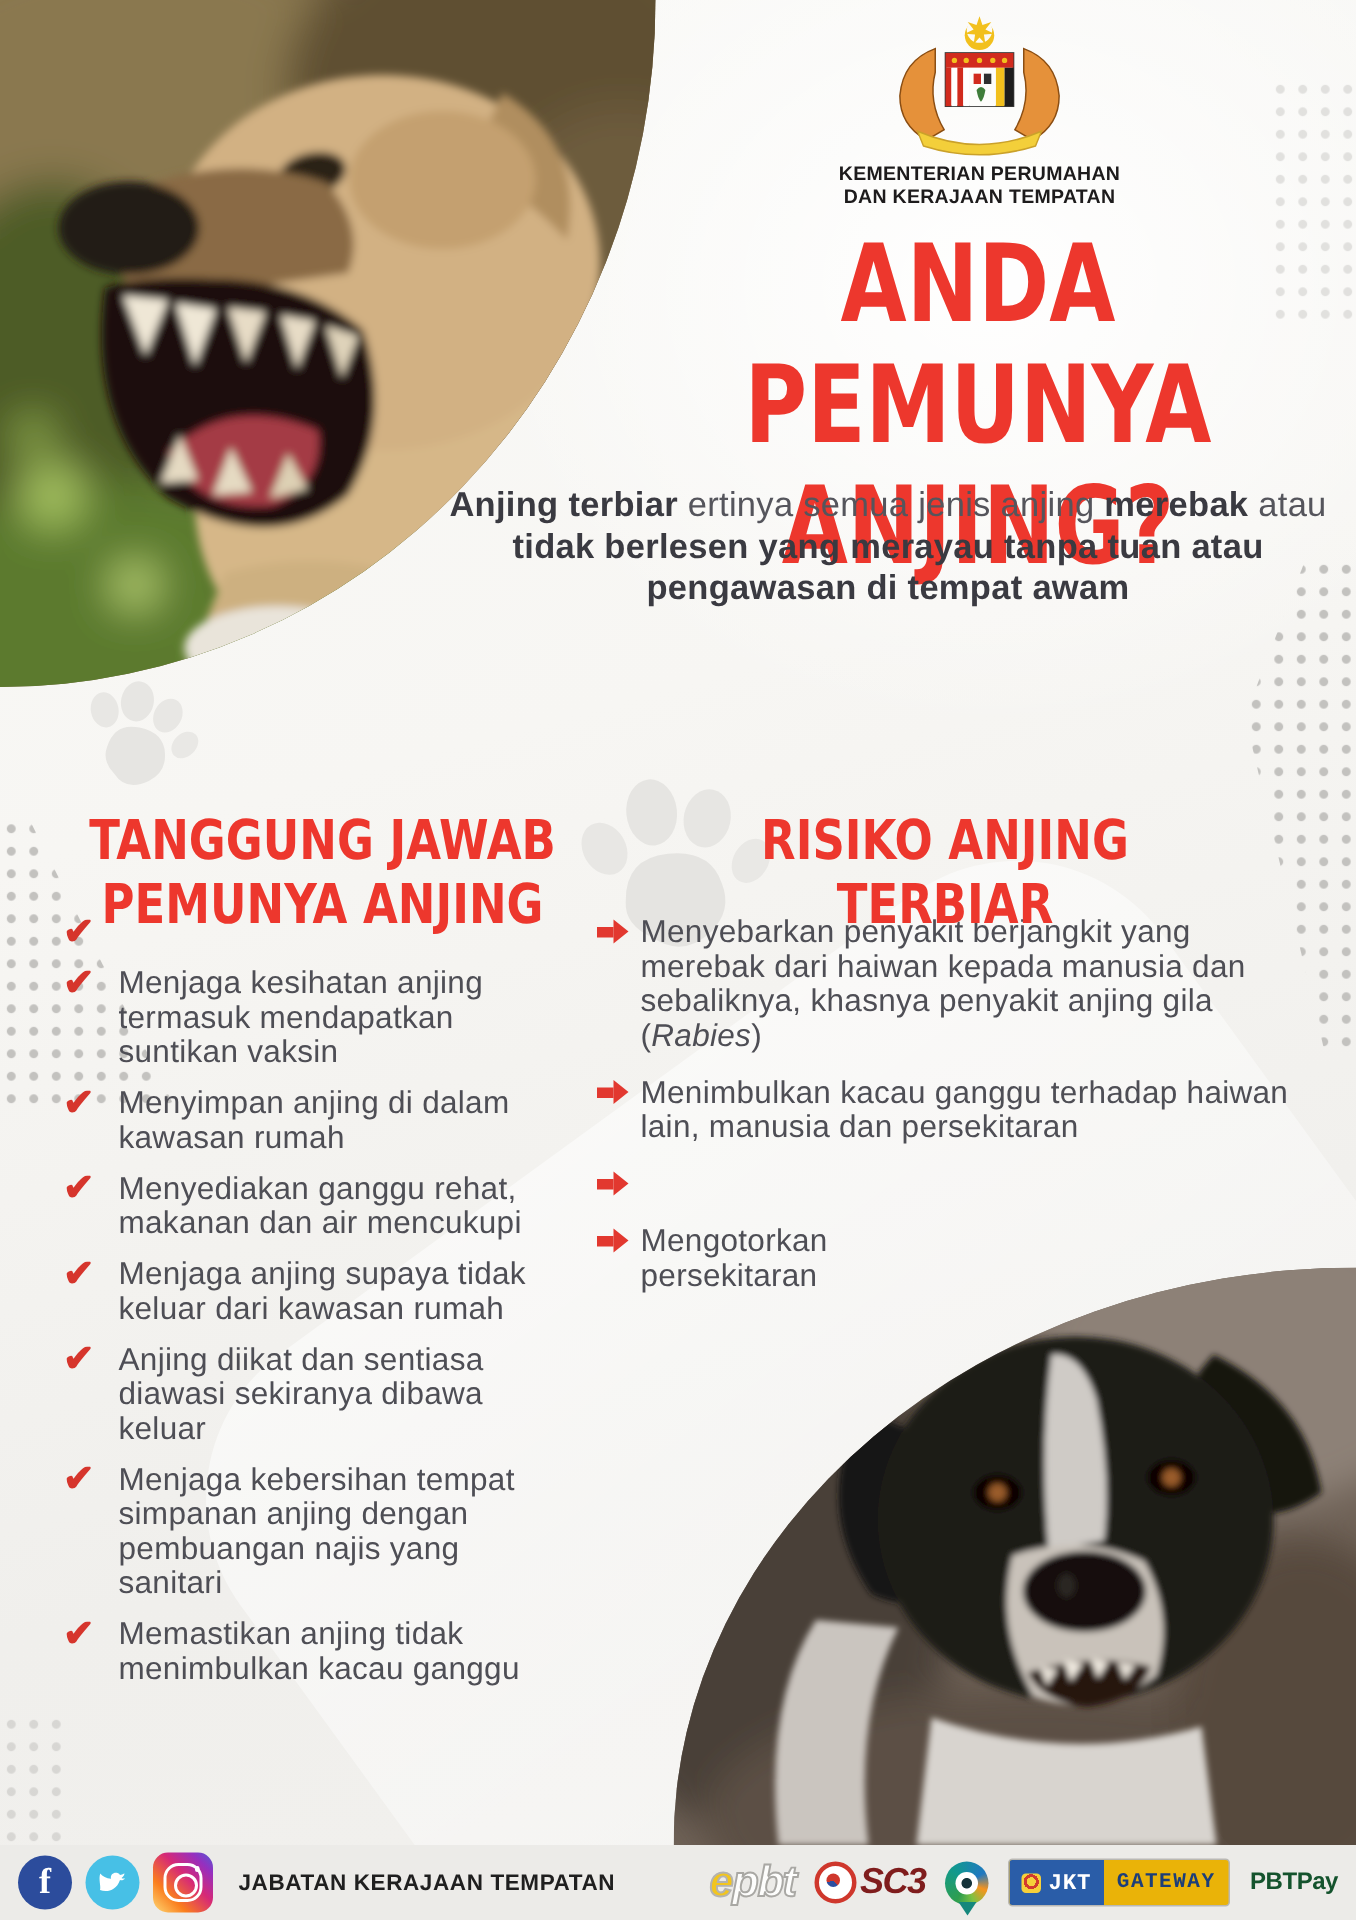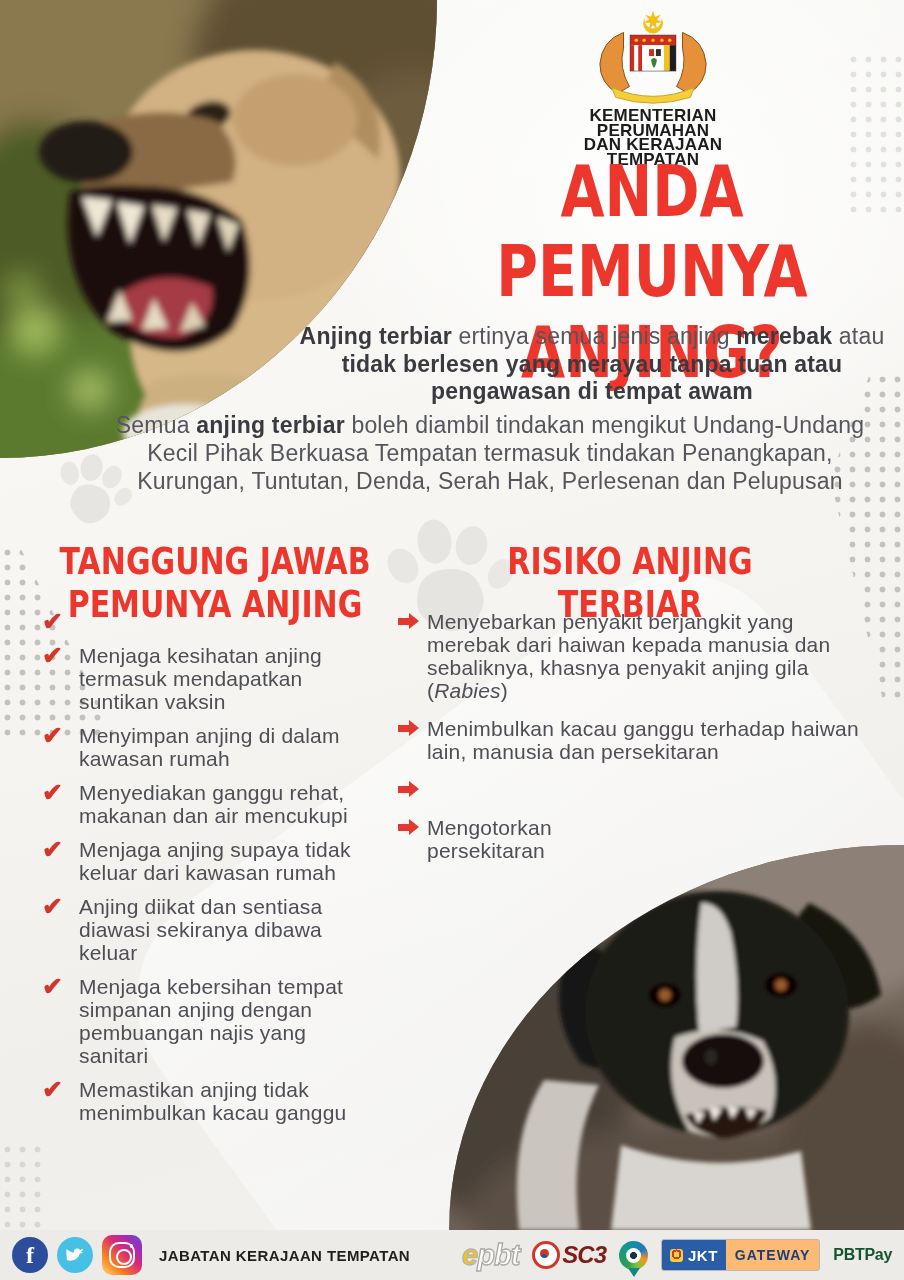--- a/index.html
+++ b/index.html
@@ -33,21 +33,21 @@
   .photo-tl svg{display:block;width:100%;height:100%;}
 
   
   .photo-br{right:0;bottom:50px;width:455px;height:385px;overflow:hidden;
             border-top-left-radius:100% 100%;}
   .photo-br svg{display:block;width:100%;height:100%;}
 
   
   .ministry{left:540px;top:8px;width:226px;text-align:center;}
   .ministry .crest{width:118px;height:96px;margin:0 auto;}
-  .ministry .mtxt{margin-top:5px;font-size:17px;font-weight:700;color:#1d1b1c;
+  .ministry .mtxt{margin-top:5px;font-size:13px;font-weight:700;color:#1d1b1c;
                   line-height:14.5px;letter-spacing:.2px;}
 
   
   .title{left:400px;top:150px;width:504px;text-align:center;color:#ed372d;
          font-family:"DejaVu Sans",sans-serif;font-weight:800;font-size:57px;line-height:64px;
          transform:scaleY(1.26);transform-origin:top center;letter-spacing:0;}
   .title span{display:block;}
 
   
   .def{left:292px;top:323px;width:600px;text-align:center;font-size:23px;line-height:27.5px;
@@ -105,21 +105,21 @@
   .osc-emblem{width:22px;height:22px;border-radius:50%;border:3px solid #cf372c;background:#fff;position:relative;}
   .osc-emblem::before{content:"";position:absolute;left:5px;top:5px;width:9px;height:9px;border-radius:50%;
                       background:conic-gradient(#cf372c 0 140deg,#2b4ea0 140deg 250deg,#cf372c 250deg 360deg);}
   .osc-text{font-weight:800;font-style:italic;font-size:24px;color:#7f1d1d;letter-spacing:-1px;}
   .pin{width:29px;height:29px;border-radius:50%;position:relative;flex:0 0 auto;
        background:conic-gradient(from 210deg,#2e9e4f,#11998e 30%,#1f78c1 58%,#f7941e 72%,#7dc242 86%,#2e9e4f);}
   .pin::before{content:"";position:absolute;left:50%;top:50%;width:15px;height:15px;margin:-7.5px 0 0 -7.5px;
                border-radius:50%;background:radial-gradient(circle,#15333a 0 3.2px,#ffffff 3.8px);}
   .pin::after{content:"";position:absolute;left:50%;bottom:-7px;margin-left:-6px;width:0;height:0;
               border-left:6px solid transparent;border-right:6px solid transparent;border-top:9px solid #15877c;}
-  .jkt-box{display:flex;align-items:stretch;height:30px;background:#fdba74;border:1px solid #b9b8b4;border-radius:3px;overflow:hidden;}
+  .jkt-box{display:flex;align-items:stretch;height:30px;background:#eab308;border:1px solid #b9b8b4;border-radius:3px;overflow:hidden;font-family:Liberation Mono, monospace;}
   .jkt-blue{background:#2a5da8;display:flex;align-items:center;gap:5px;padding:0 8px;}
   .jkt-crest{width:13px;height:13px;border-radius:3px;
              background:radial-gradient(circle at 50% 42%,#f6d03a 0 3px,#d23a2e 3px 5px,#f6d03a 5px 7px);}
   .jkt-label{color:#fff;font-weight:800;font-size:15px;letter-spacing:.5px;}
   .gateway{display:flex;align-items:center;padding:0 9px;color:#1c3e79;font-weight:800;
            font-size:14px;letter-spacing:1px;}
   .pbtpay{font-weight:800;font-size:16px;color:#14532d;letter-spacing:-.3px;}
 </style>
 </head>
 <body>
@@ -232,21 +232,20 @@
     <div class="mtxt" style="margin-top:0;">DAN KERAJAAN TEMPATAN</div>
   </div>
 
   <h1 class="abs title" style="margin:0;">
     <span>ANDA PEMUNYA</span>
     <span>ANJING?</span>
   </h1>
 
   <p class="abs def" style="margin:0;"><b>Anjing terbiar</b><span> ertinya semua jenis anjing </span><b>merebak</b><span> atau </span><b>tidak berlesen yang merayau tanpa tuan atau pengawasan di tempat awam</b></p>
 
-  <p class="abs law" style="margin:0;"><span>Semua </span><b>anjing terbiar</b><span> boleh diambil tindakan mengikut Undang-Undang Kecil Pihak Berkuasa Tempatan termasuk tindakan Penangkapan, Kurungan, Tuntutan, Denda, Serah Hak, Perlesenan dan Pelupusan</span></p>
 
   <section class="abs col-left">
     <h2 class="col-header" style="margin:0;">
       <span>TANGGUNG JAWAB</span>
       <span>PEMUNYA ANJING</span>
     </h2>
     <ul class="check-list">
       <li>
           <span class="check">✔</span>
         </li>

